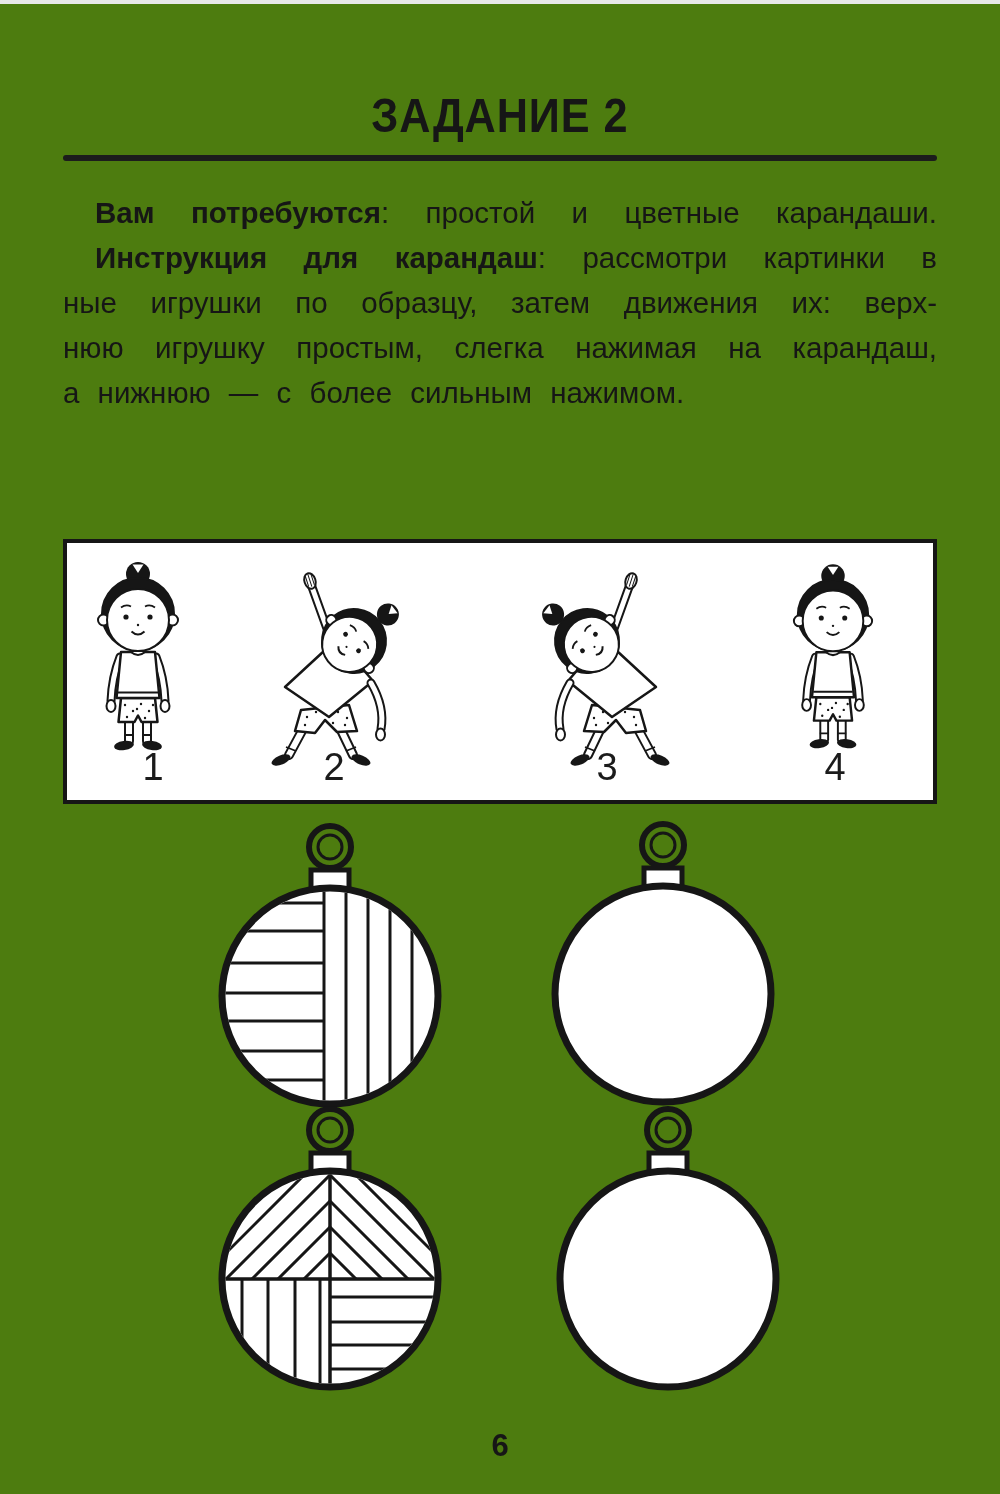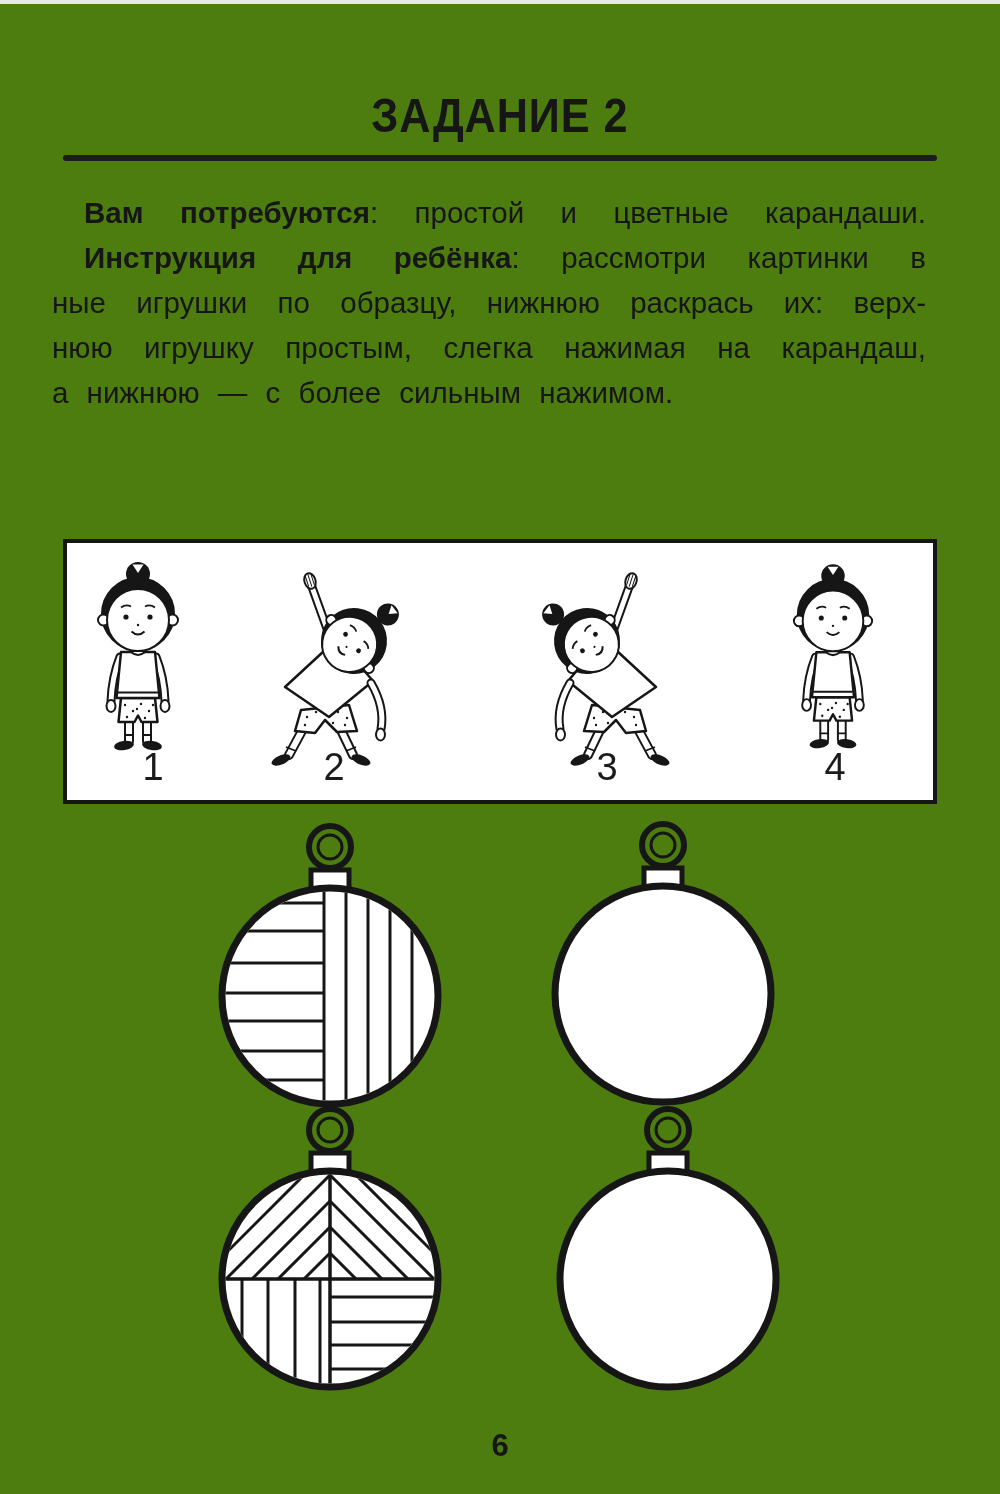--- a/index.html
+++ b/index.html
@@ -11,21 +11,21 @@
   .title {
     position:absolute; top:84px; left:0; width:100%;
     text-align:center; font-size:48px; font-weight:bold;
   }
   .title .squeeze { display:inline-block; transform:scaleX(0.9); letter-spacing:1px; }
   .rule {
     position:absolute; left:63px; top:151px; width:874px; height:6px;
     background:#1c1c1c; border-radius:3px;
   }
   .instructions {
-    position:absolute; left:52px; top:186px; width:874px;
+    position:absolute; left:63px; top:186px; width:874px;
     font-size:29.5px; line-height:45px;
   }
   .text-line { width:100%; }
   .text-line.just { text-align:justify; text-align-last:justify; }
   .text-line.ind { text-indent:32px; }
   .text-line.last { word-spacing:10px; }
   .bold { font-weight:bold; }
 
   .frame {
     position:absolute; left:63px; top:535px; width:866px; height:257px;
@@ -48,22 +48,22 @@
 
 <div class="page">
 
   <div class="title">
     <span class="squeeze">ЗАДАНИЕ 2</span>
   </div>
   <div class="rule"></div>
 
   <div class="instructions">
       <div class="text-line just ind"><span class="bold">Вам потребуются</span><span>: простой и цветные карандаши.</span></div>
-      <div class="text-line just ind"><span class="bold">Инструкция для ребёнка</span><span>: рассмотри картинки в</span></div>
-      <div class="text-line just"><span>ные игрушки по образцу, нижнюю раскрась их: верх-</span></div>
+      <div class="text-line just ind"><span class="bold">Инструкция для карандаш</span><span>: рассмотри картинки в</span></div>
+      <div class="text-line just"><span>ные игрушки по образцу, затем движения их: верх-</span></div>
       <div class="text-line just"><span>нюю игрушку простым, слегка нажимая на карандаш,</span></div>
       <div class="text-line last"><span>а нижнюю — с более сильным нажимом.</span></div>
     </div>
 
   <div class="frame">
 
     <svg width="0" height="0" style="position:absolute">
       <defs>
         <g id="girl-standing">
 

